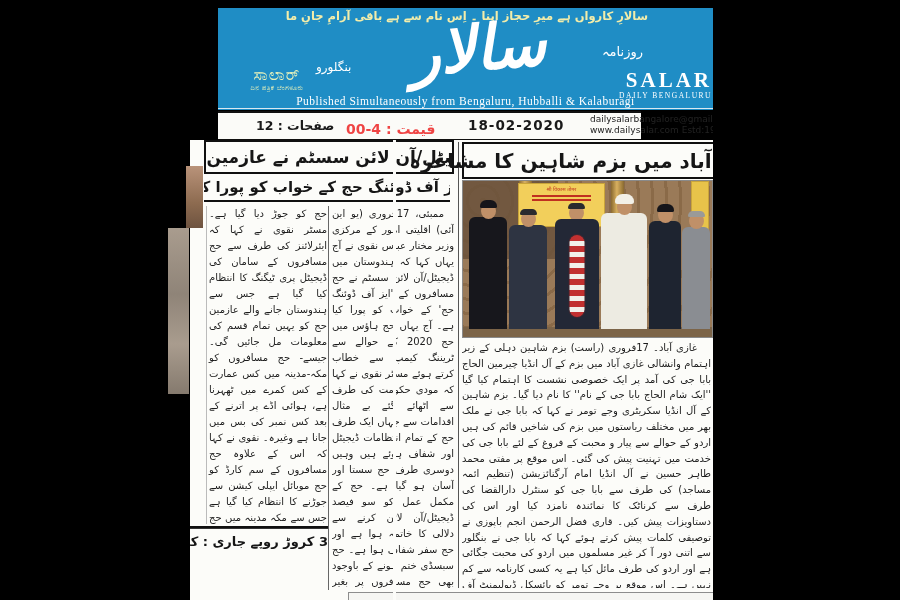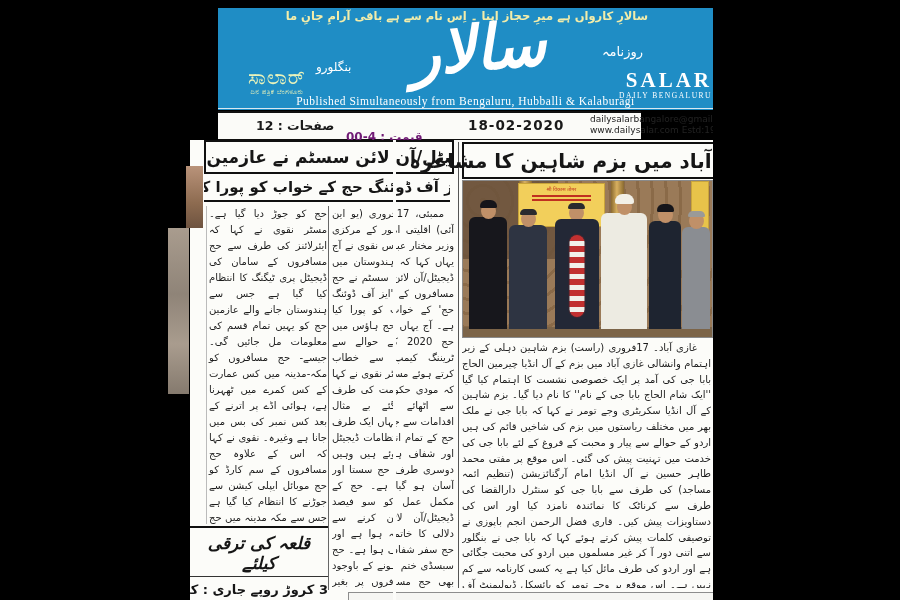--- a/index.html
+++ b/index.html
@@ -9,34 +9,34 @@
 
   
   .masthead{position:absolute;left:28px;top:8px;width:495px;height:102px;background:#1f8dc5;overflow:hidden;}
   .slogan{position:absolute;left:70px;top:1px;width:360px;text-align:center;font-size:11.5px;
           font-weight:bold;color:#f3edaa;direction:rtl;white-space:nowrap;}
   .calli{position:absolute;left:95px;top:4px;width:330px;text-align:center;font-size:62px;line-height:1.2;
          color:#ffffff;font-weight:bold;font-style:italic;transform:rotate(-5deg);}
   .rozanama{position:absolute;left:372px;top:36px;font-size:13px;color:#fff;direction:rtl;margin-left:12px;}
   .bengaluru-urdu{position:absolute;left:98px;top:52px;font-size:12px;color:#ffffff;direction:rtl;text-align:right;}
   .kannada{position:absolute;left:4px;top:58px;width:110px;text-align:center;color:#e9f3bb;}
-  .kannada .kt{font-size:20px;line-height:1.1;letter-spacing:1px;}
+  .kannada .kt{font-size:16px;line-height:1.1;letter-spacing:1px;}
   .kannada .ks{font-size:6.5px;letter-spacing:.5px;}
   .eng{position:absolute;right:1px;top:62px;text-align:right;color:#ffffff;}
   .eng .et{font-family:"Liberation Serif",serif;font-size:21px;font-weight:bold;letter-spacing:3px;line-height:1;}
   .eng .es{font-family:Liberation Serif, serif;font-size:7.5px;letter-spacing:1.5px;}
   .published{position:absolute;left:0;bottom:1px;width:100%;text-align:center;color:#fff;
              font-family:"Liberation Serif",serif;font-size:11.5px;font-weight:normal;letter-spacing:.5px;
              border-bottom:1px solid #d8e8f0;padding-bottom:1px;}
 
   
   .infobar{position:absolute;left:28px;top:111px;width:423px;height:26px;background:#fbfbf8;
            border-top:2px solid #101010;border-bottom:3px solid #101010;}
   .infobar .pages{position:absolute;left:38px;top:5px;font-size:12.5px;font-weight:bold;color:#1a1a1a;direction:rtl;}
-  .infobar .price{position:absolute;left:128px;top:17px;font-size:12px;font-weight:bold;color:#701a75;direction:rtl;}
+  .infobar .price{position:absolute;left:128px;top:8px;font-size:14px;font-weight:bold;color:#ef4444;direction:rtl;}
   .infobar .date{position:absolute;left:250px;top:4px;font-size:13.5px;font-weight:bold;color:#1a1a1a;letter-spacing:1px;}
   .infobar .contact{position:absolute;left:372px;top:1px;width:175px;text-align:left;font-size:9px;
                     line-height:1.25;color:#222;white-space:nowrap;}
 
   
   .body-area{position:absolute;left:0;top:140px;width:523px;height:460px;background:#fcfcf9;color:#161616;}
 
   
   .vdivider{position:absolute;left:268px;top:2px;height:446px;border-left:1px solid #555;}
   .r-headline-box{position:absolute;left:272px;top:2px;width:251px;height:33px;border:2px solid #101010;border-right:none;
@@ -135,21 +135,20 @@
       <div class="col-left">
         <span>حج کو جوڑ دیا گیا ہے۔ مسٹر نقوی نے کہا کہ ایئرلائنز کی طرف سے حج مسافروں کے سامان کی ڈیجیٹل پری ٹیگنگ کا انتظام کیا گیا ہے جس سے ہندوستان جانے والے عازمین حج کو یہیں تمام قسم کی معلومات مل جائیں گی۔ جیسے- حج مسافروں کو مکہ-مدینہ میں کس عمارت کے کس کمرے میں ٹھہرنا ہے، ہوائی اڈے پر اترنے کے بعد کس نمبر کی بس میں جانا ہے وغیرہ۔ نقوی نے کہا کہ اس کے علاوہ حج مسافروں کے سم کارڈ کو حج موبائل ایپلی کیشن سے جوڑنے کا انتظام کیا گیا ہے جس سے مکہ مدینہ میں حج سے متعلق تازہ ترین معلومات فوراً حاصل ہوتی رہیں گی۔ 'ای-مسیحا' میں صحت سہولت دی گئی ہے جس میں ہر حج مسافر کی صحت سے جڑی تمام معلومات آن لائن دستیاب رہیں گی، کسی بھی ہنگامی صورت حال میں فوراً کسی حج مسافر کو طبی خدمات فراہم کی جا سکے گی۔ نقوی نے کہا کہ پہلی بار شفافیت اور حج مسافروں کی سہولت کے لیے حج گروپ منتظمین کا بھی پورٹل</span>
         
         
         
       </div>
       <div class="col-divider"></div>
       <div class="col-right">ممبئی، 17فروری (یو این آئی) اقلیتی امور کے مرکزی وزیر مختار عباس نقوی نے آج یہاں کہا کہ ہندوستان میں ڈیجیٹل/آن لائن سسٹم نے حج مسافروں کے 'ایز آف ڈوئنگ حج' کے خواب کو پورا کیا ہے۔ آج یہاں حج ہاؤس میں حج 2020 کے حوالے سے ٹریننگ کیمپ سے خطاب کرتے ہوئے مسٹر نقوی نے کہا کہ مودی حکومت کی طرف سے اٹھائے گئے بے مثال اقدامات سے جہاں ایک طرف حج کے تمام انتظامات ڈیجیٹل اور شفاف ہوئے ہیں وہیں دوسری طرف حج سستا اور آسان ہو گیا ہے۔ حج کے مکمل عمل کو سو فیصد ڈیجیٹل/آن لائن کرنے سے دلالی کا خاتمہ ہوا ہے اور حج سفر شفاف ہوا ہے۔ حج سبسڈی ختم ہونے کے باوجود بھی حج مسافروں پر بغیر کوئی اضافی بوجھ ڈالے حج گزشتہ کئی دہائیوں کے مقابلہ بہت سستا ہوا ہے۔ نقوی نے کہا کہ ہندوستان پوری دنیا کا ایسا پہلا ملک ہو گیا ہے جہاں حج 2020 سو فیصد ڈیجیٹل عمل سے ہو رہا ہے۔ آن لائن درخواست، ای ویزا، حج پورٹل، حج موبائل ایپلی کیشن، 'ای-مسیحا' صحت سہولت، مکہ مدینہ میں قیام کی عمارت/ٹرانسپورٹیشن کی جانکاری، ہندوستان میں ہی دی جانے والی 'ای-لگیج ٹیگنگ' سسٹم کے ذریعے ہندوستان سے مکہ-مدینہ جانے والے عازمین</div>
 
       <div class="bl-block">
-        <div class="bl-h1">قلعہ کی ترقی کیلئے</div>
         <div class="bl-h2">3 کروڑ روپے جاری : کمار سوامی</div>
 
       </div>
 
       <div class="vdivider"></div>
       <div class="r-headline-box">غازی آباد میں بزم شاہین کا مشاعرہ</div>
 
       <div class="photo">
         <div class="wall"></div>
         <div class="panel"></div>

